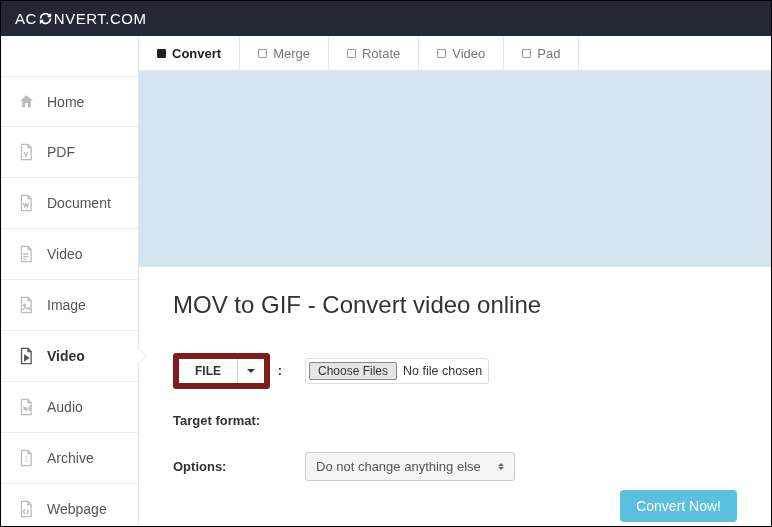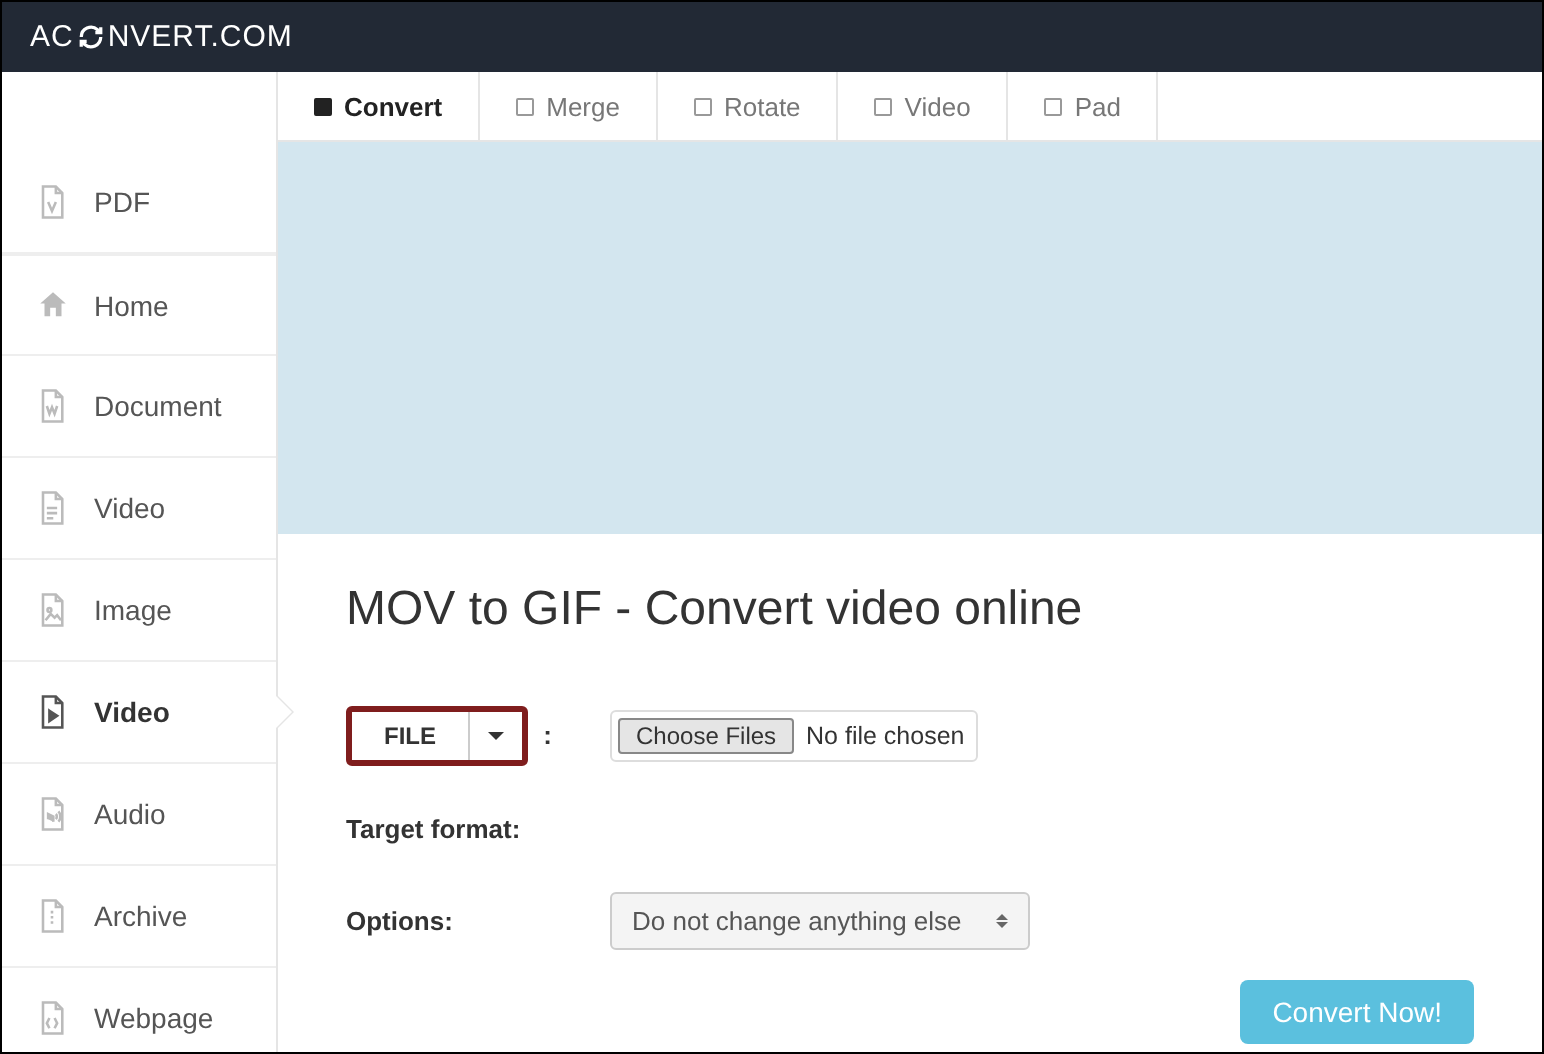--- a/index.html
+++ b/index.html
@@ -119,21 +119,21 @@
     margin-bottom: 24px;
   }
   .row-label {
     width: 132px;
     font-weight: 700;
     color: #333;
     font-size: 13px;
   }
   .file-btn-group {
     display: inline-flex;
-    border: 3px solid #7f1d1d;
+    border: 6px solid #7f1d1d;
     border-radius: 3px;
     overflow: hidden;
     margin-right: 4px;
     justify-content: space-between;
   }
   .file-btn {
     padding: 5px 16px;
     background: #fff;
     font-size: 12px;
     font-weight: 700;
@@ -222,37 +222,37 @@
         <path d="M21 12a9 9 0 0 1-15 6.7L3 16"></path>
         <path d="M3 21v-5h5"></path>
       </svg>
     </span>
     <span>NVERT.COM</span>
   </div>
 </div>
 
 <div class="layout">
   <div class="sidebar">
-    <div class="side-item">
-      <span class="icon">
-        <svg width="16" height="18" viewBox="0 0 24 28" fill="none" stroke="currentColor" stroke-width="2">
-            <path d="M5 2h10l5 5v19H5z"></path>
-            <path d="M15 2v5h5"></path>
-            <path d="M9 14l3 7 3-7"></path>
-          </svg>
-      </span>
-      <span>PDF</span>
-    </div>
     <div class="side-item first">
       <span class="icon">
         <svg width="17" height="17" viewBox="0 0 24 24" fill="currentColor">
             <path d="M12 3l9 8h-3v9h-4v-6H10v6H6v-9H3z"></path>
           </svg>
       </span>
       <span>Home</span>
+    </div>
+    <div class="side-item">
+      <span class="icon">
+        <svg width="16" height="18" viewBox="0 0 24 28" fill="none" stroke="currentColor" stroke-width="2">
+            <path d="M5 2h10l5 5v19H5z"></path>
+            <path d="M15 2v5h5"></path>
+            <path d="M9 14l3 7 3-7"></path>
+          </svg>
+      </span>
+      <span>PDF</span>
     </div>
     <div class="side-item">
       <span class="icon">
         <svg width="16" height="18" viewBox="0 0 24 28" fill="none" stroke="currentColor" stroke-width="2">
             <path d="M5 2h10l5 5v19H5z"></path>
             <path d="M15 2v5h5"></path>
             <path d="M8 14l2 6 2-5 2 5 2-6"></path>
           </svg>
       </span>
       <span>Document</span>

